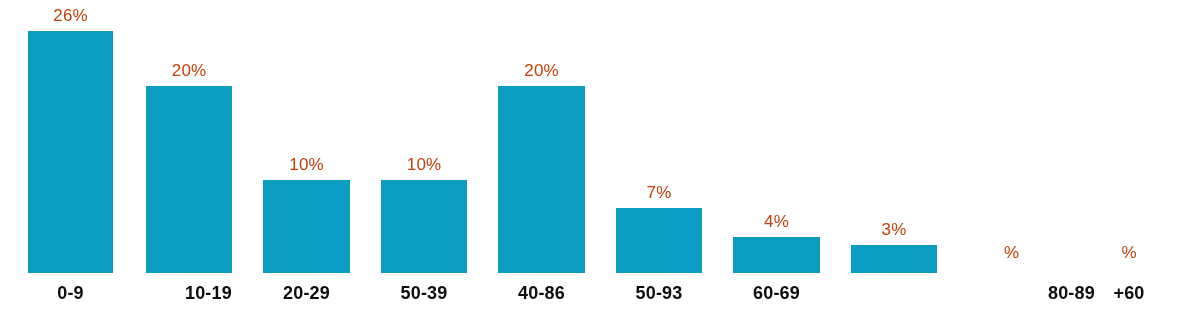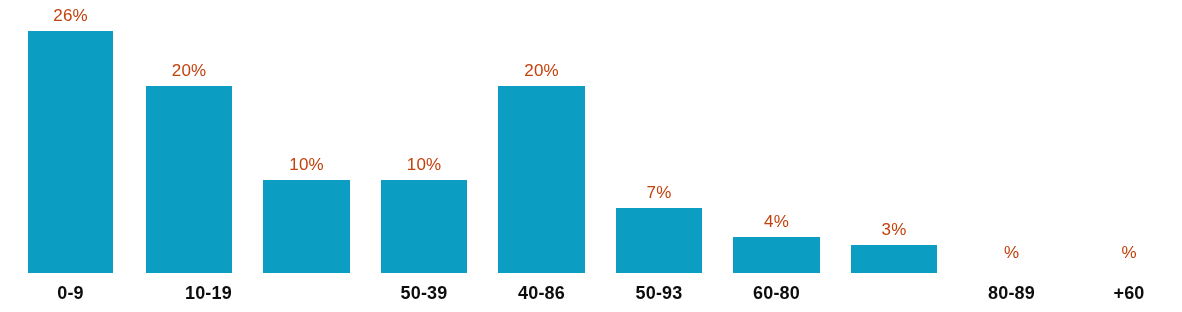--- a/index.html
+++ b/index.html
@@ -122,21 +122,22 @@
     <div class="bar-group" style="left:1086px;width:86px;">
       <div class="value-label" style="bottom:12px;">%</div>
       <div class="bar" style="height:0px;"></div>
     </div>
 
   </div>
 
   <div class="cat-axis">
     <div class="cat-label" style="left:28px;width:85px;">0-9</div>
     <div class="cat-label" style="left:146px;width:86px;text-align:right;">10-19</div>
+    <div class="cat-label" style="left:263px;width:87px;">20-29</div>
     <div class="cat-label" style="left:381px;width:86px;">50-39</div>
     <div class="cat-label" style="left:498px;width:87px;">40-86</div>
     <div class="cat-label" style="left:616px;width:86px;">50-93</div>
-    <div class="cat-label" style="left:733px;width:87px;">60-80</div>
-    <div class="cat-label" style="left:968px;width:87px;">80-89</div>
+    <div class="cat-label" style="left:733px;width:87px;">60-69</div>
+    <div class="cat-label" style="left:1008px;width:87px;text-align:right;">80-89</div>
     <div class="cat-label" style="left:1086px;width:86px;">+60</div>
   </div>
 
 </div>
 
 </body></html>

